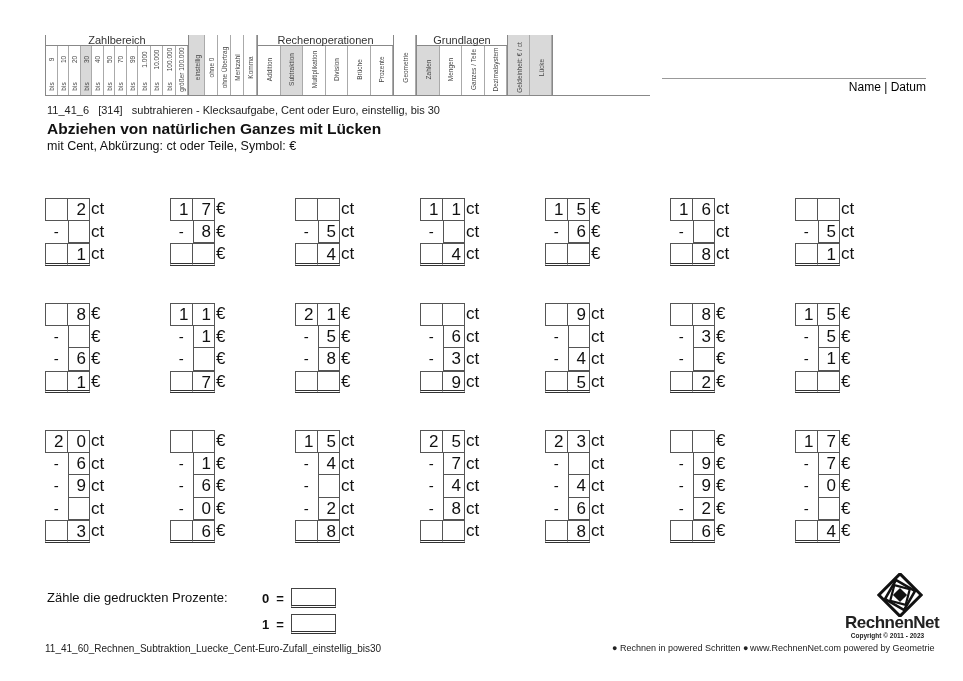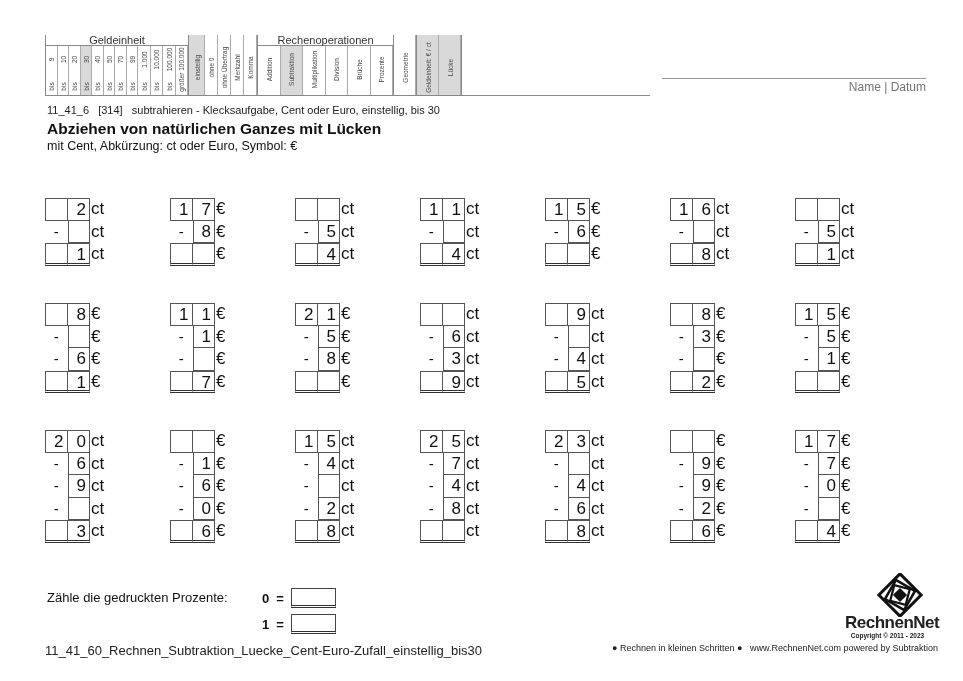--- a/index.html
+++ b/index.html
@@ -19,21 +19,21 @@
     font-size: 6.5px; color: #444; white-space: nowrap; transform-origin: center;
   }
   .col .vt-top { top: 10px; }
   .col .vt-bot { bottom: 5px; }
   .col .vt { bottom: 22px; }
   .tall { display: flex; border-left: 1px solid #888; }
   .tall .col { height: 60px; }
   .tall .col .vt { bottom: 24px; }
   .hdr-bottom { position: absolute; top: 95px; left: 45px; width: 605px; border-top: 1px solid #888; }
   .name-line { position: absolute; left: 662px; top: 78px; width: 264px; border-top: 1px solid #999; }
-  .name-label { position: absolute; right: 37px; top: 80px; font-size: 12px; color: #737373; text-align: right; }
+  .name-label { position: absolute; right: 37px; top: 80px; font-size: 12px; color: #000000; text-align: right; }
 
   .meta { position: absolute; left: 47px; top: 104px; font-size: 11px; color: #222; text-align: center; }
   .title { position: absolute; left: 47px; top: 120px; font-size: 15.5px; font-weight: bold; }
   .subtitle { position: absolute; left: 47px; top: 139px; font-size: 12.5px; }
 
   
   .ex { position: absolute; }
   .ex-row { display: flex; height: 22.5px; align-items: stretch; }
   .cell { width: 22.5px; height: 22.5px; font-size: 17px; line-height: 22px; text-align: right; padding-right: 3px; }
   .cell.box { border: 1px solid #555; }
@@ -41,33 +41,33 @@
   .cell.sign { text-align: center; padding-right: 0; font-size: 15px; }
   .cell.only { border: 1px solid #555; }
   .unit { font-size: 17px; line-height: 22px; padding-left: 1px; }
   .ex-row.result .cell.box { border-bottom: 3px double #333; }
   .ex-row.first .cell.box { }
   
   .count-label { position: absolute; left: 47px; top: 590px; font-size: 13px; }
   .count-row { position: absolute; left: 262px; font-size: 13px; font-weight: bold; display: flex; align-items: center; }
   .count-row .eq { font-weight: normal; margin: 0 7px 0 7px; font-weight: bold; }
   .count-box { width: 45px; height: 20px; border: 1px solid #444; border-bottom: 3px double #333; }
-  .filename { position: absolute; left: 45px; top: 643px; font-size: 13px; color: #222; }
+  .filename { position: absolute; left: 45px; top: 643px; font-size: 10px; color: #222; }
   .slogan { position: absolute; left: 612px; top: 643px; font-size: 9px; color: #222; }
   .website { position: absolute; left: 750px; top: 643px; font-size: 9px; color: #222; }
   .logo { position: absolute; left: 845px; top: 573px; width: 85px; height: 70px; text-align: center; }
   .logo-word { position: absolute; left: 0; top: 40px; width: 85px; font-size: 17px; font-weight: bold; letter-spacing: -0.5px; color: #222; text-align: left; }
   .logo-copy { position: absolute; left: 0; top: 59px; width: 85px; font-size: 6.5px; font-weight: bold; text-align: center; color: #222; }
 </style>
 </head>
 <body>
 
 <div class="hdr">
   <div class="group">
-    <div class="group-title">Geldeinheit</div>
+    <div class="group-title">Zahlbereich</div>
     <div class="group-cols" id="zb-cols">
         <div class="col">
           <span class="vt-top">9</span>
           <span class="vt-bot">bis</span>
         </div>
         <div class="col">
           <span class="vt-top">10</span>
           <span class="vt-bot">bis</span>
         </div>
         <div class="col">
@@ -149,37 +149,54 @@
         <div class="col" style="width: 22.5px;">
           <span class="vt">Prozente</span>
         </div>
       </div>
   </div>
   <div class="tall" id="geo-col">
       <div class="col" style="width: 22px;">
         <span class="vt">Geometrie</span>
       </div>
     </div>
+  <div class="group">
+    <div class="group-title">Grundlagen</div>
+    <div class="group-cols" id="gl-cols">
+        <div class="col hl" style="width: 22.5px;">
+          <span class="vt">Zahlen</span>
+        </div>
+        <div class="col" style="width: 22.5px;">
+          <span class="vt">Mengen</span>
+        </div>
+        <div class="col" style="width: 22.5px;">
+          <span class="vt">Ganzes / Teile</span>
+        </div>
+        <div class="col" style="width: 22.5px;">
+          <span class="vt">Dezimalsystem</span>
+        </div>
+      </div>
+  </div>
   <div class="tall" id="extra-cols" style="border-right:1px solid #888;">
       <div class="col hl" style="width: 22px;">
         <span class="vt">Geldeinheit: € / ct</span>
       </div>
       <div class="col hl" style="width: 22px;">
         <span class="vt">Lücke</span>
       </div>
     </div>
 </div>
 <div class="hdr-bottom"></div>
 
 <div class="name-line"></div>
 <div class="name-label">Name | Datum</div>
 
 <div class="meta" style="white-space:pre;">11_41_6   [314]   subtrahieren - Klecksaufgabe, Cent oder Euro, einstellig, bis 30</div>
 <div class="title">Abziehen von natürlichen Ganzes mit Lücken</div>
-<div class="subtitle">mit Cent, Abkürzung: ct oder Euro, Symbol: €</div>
+<div class="subtitle">mit Cent, Abkürzung: ct oder Teile, Symbol: €</div>
 
 <div id="exercises">
     <div class="ex" style="left: 45px; top: 198px;">
       <div class="ex-row first">
         <div class="cell box"></div>
         <div class="cell box">2</div>
         <span class="unit">ct</span>
       </div>
       <div class="ex-row">
         <div class="cell sign">-</div>
@@ -645,22 +662,22 @@
   <span class="eq">=</span>
   <div class="count-box"></div>
 </div>
 <div class="count-row" style="top:614px;">
   <span>1</span>
   <span class="eq">=</span>
   <div class="count-box"></div>
 </div>
 
 <div class="filename">11_41_60_Rechnen_Subtraktion_Luecke_Cent-Euro-Zufall_einstellig_bis30</div>
-<div class="slogan">● Rechnen in kleinen Schritten ●</div>
-<div class="website">www.RechnenNet.com powered by Subtraktion</div>
+<div class="slogan">● Rechnen in powered Schritten ●</div>
+<div class="website">www.RechnenNet.com powered by Geometrie</div>
 
 <div class="logo">
   <svg width="46" height="44" viewBox="0 0 46 44" style="position:absolute;left:32px;top:0;">
     <g transform="translate(23,22)">
       <rect x="-15" y="-15" width="30" height="30" transform="rotate(45)" fill="none" stroke="#111" stroke-width="3"></rect>
       <rect x="-11" y="-11" width="22" height="22" transform="rotate(30)" fill="none" stroke="#111" stroke-width="2.6"></rect>
       <rect x="-8" y="-8" width="16" height="16" transform="rotate(15)" fill="none" stroke="#111" stroke-width="2.2"></rect>
       <rect x="-5" y="-5" width="10" height="10" transform="rotate(45)" fill="#111"></rect>
     </g>
   </svg>

